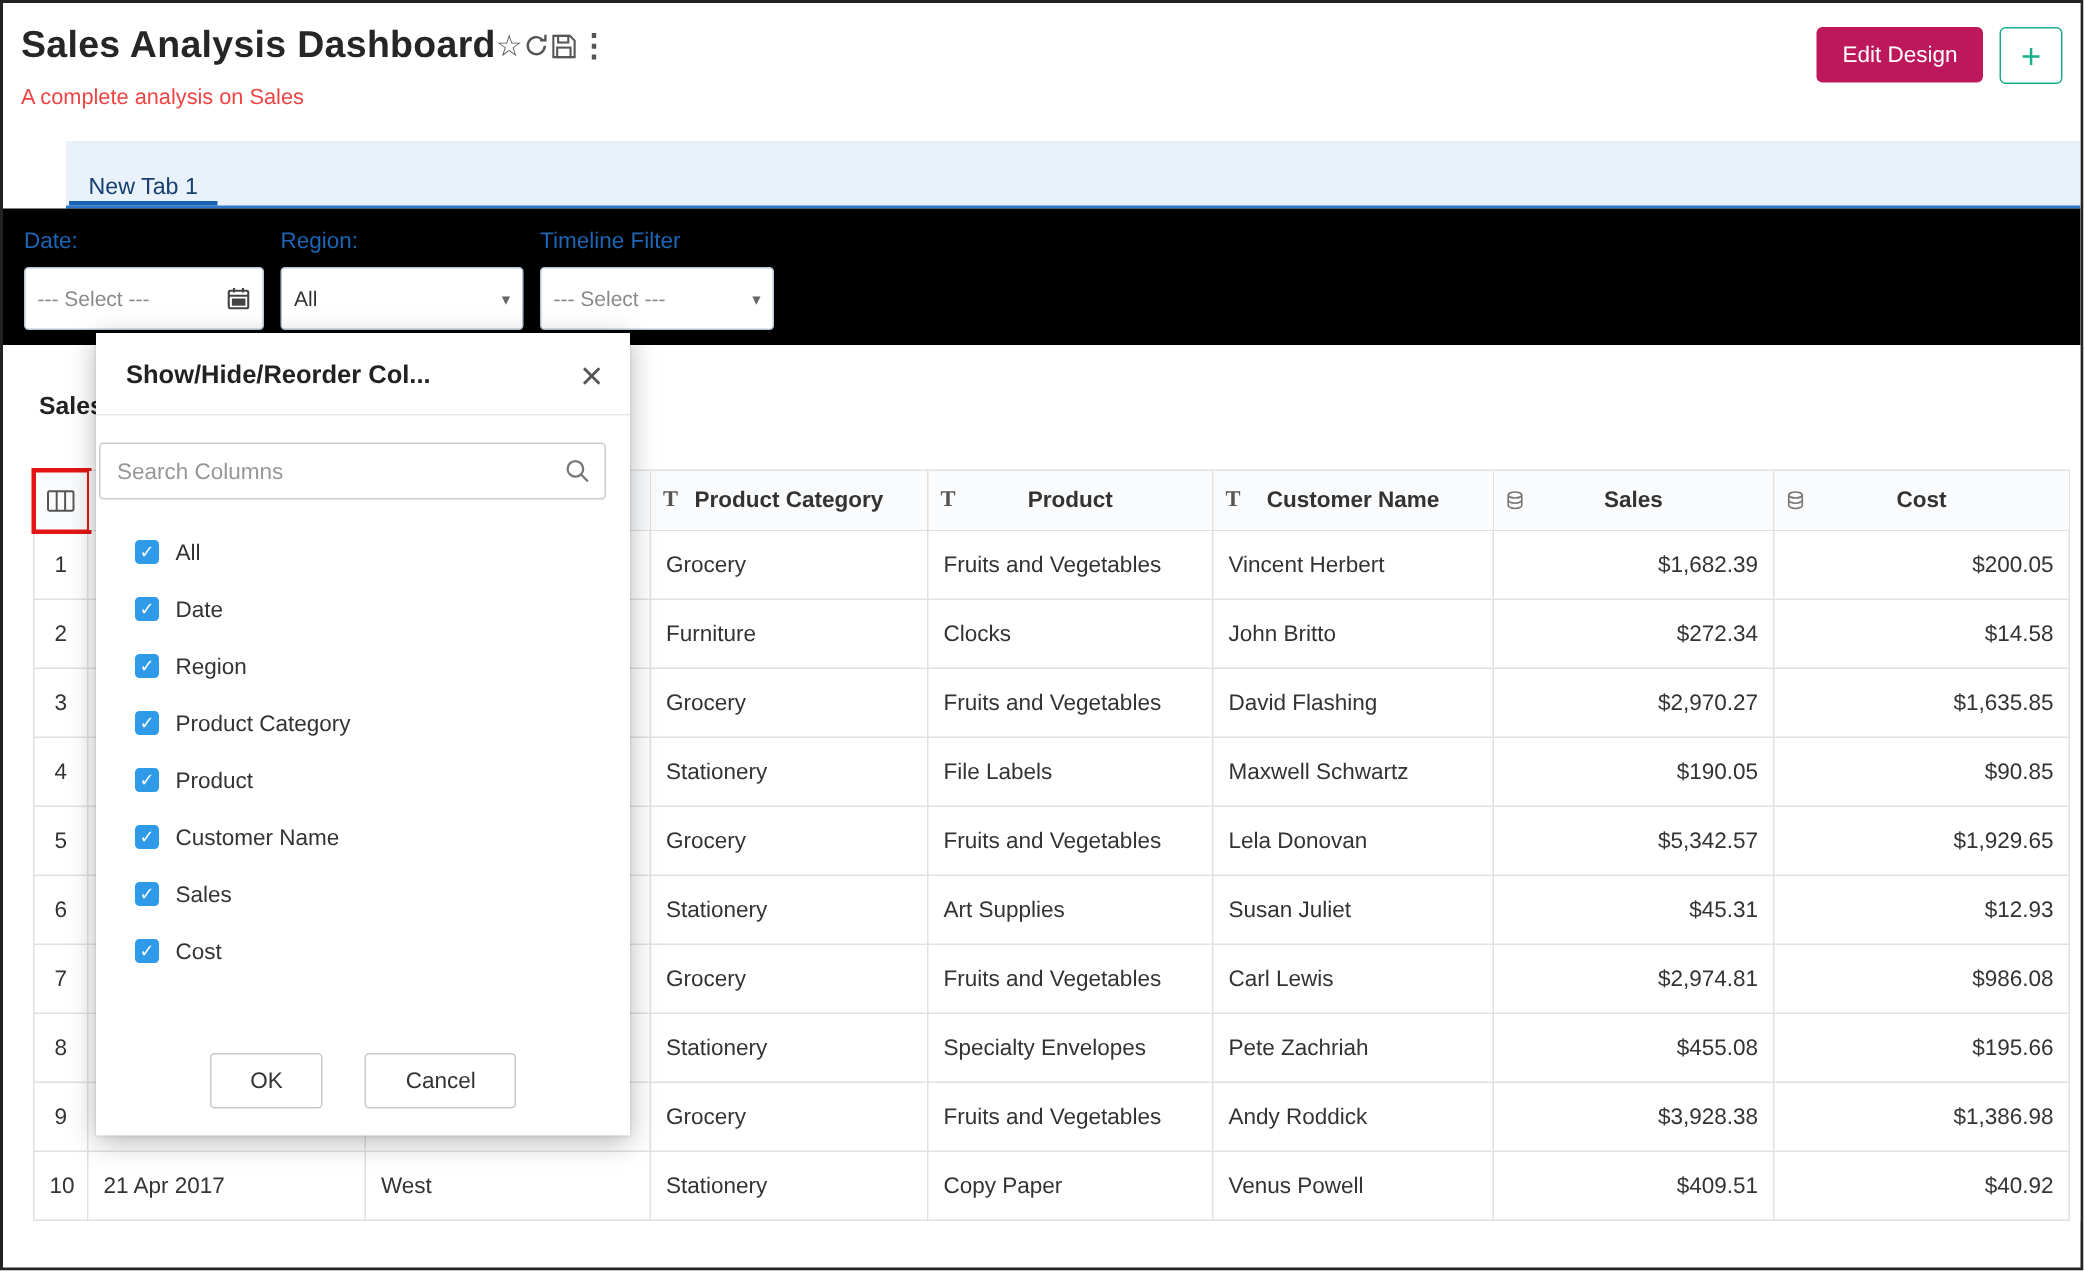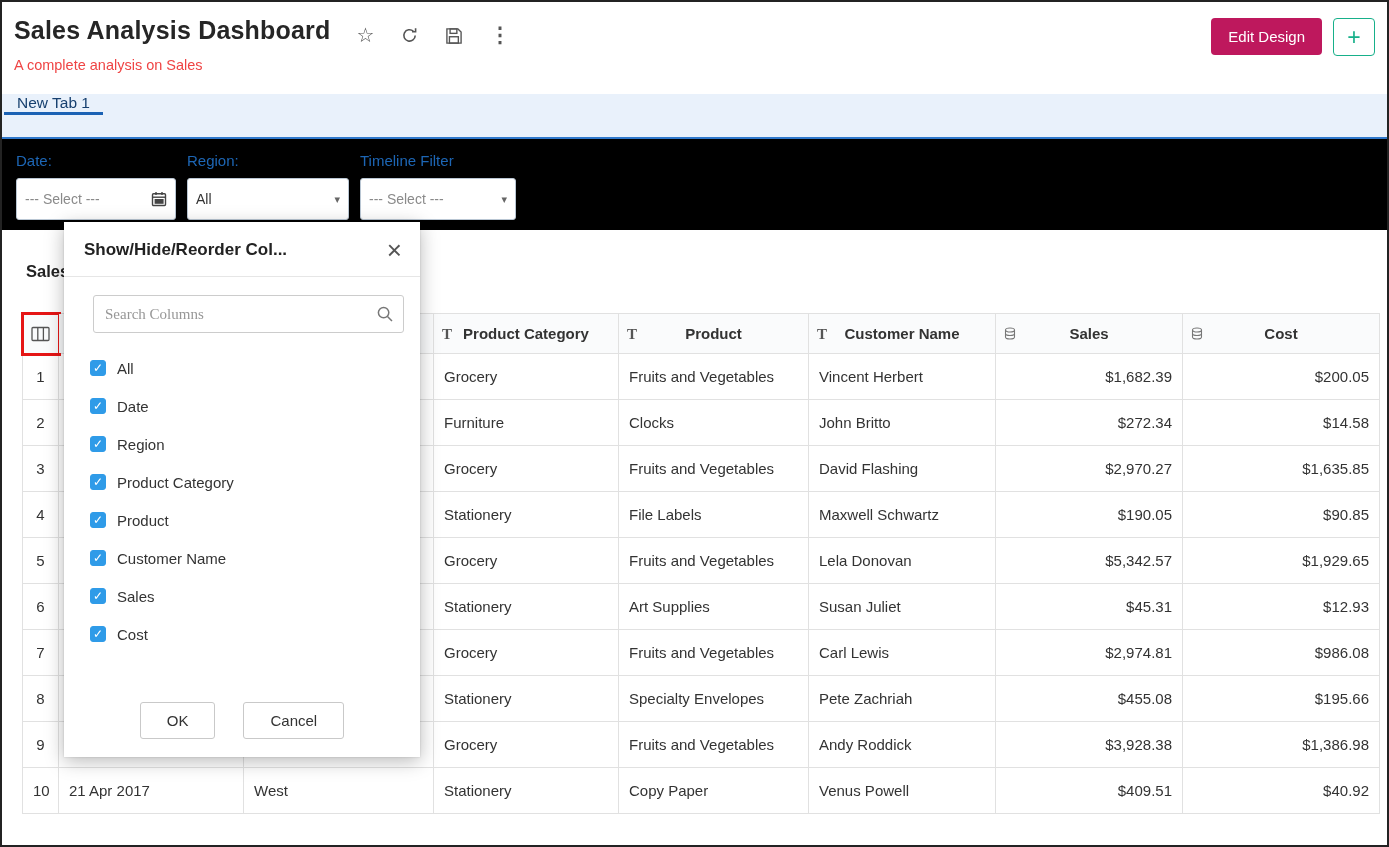--- a/index.html
+++ b/index.html
@@ -4,32 +4,32 @@
 <style>
   * { box-sizing: border-box; margin: 0; padding: 0; }
   body { margin: 0; font-family: "Liberation Sans", sans-serif; background: #fff; }
   .frame {
     position: relative; width: 1389px; height: 847px;
     border: 2px solid #232323; background: #fff; overflow: hidden;
   }
 
   
   .app-header { height: 92px; padding: 14px 12px 0 12px; display: flex; justify-content: space-between; background: #fff; }
-  .title-row { display: flex; align-items: flex-end; gap: 26px; }
+  .title-row { display: flex; align-items: center; }
   .page-title { font-size: 25px; font-weight: 700; color: #262626; letter-spacing: .2px; }
   .hicon { color: #555; font-size: 20px; line-height: 1; cursor: pointer; display: inline-flex; align-items: center; }
   .hicon svg { display: block; }
   .kebab { font-size: 21px; font-weight: 700; }
   .subtitle { margin-top: 12px; font-size: 14.5px; color: #ef4444; }
   .header-actions { display: flex; gap: 11px; align-items: flex-start; padding-top: 2px; }
   .btn-green { background: #be185d; color: #fff; border: none; border-radius: 4px; padding: 10px 17px; font-size: 15px; font-family: inherit; cursor: pointer; }
   .btn-plus { background: #fff; color: #17b08a; border: 1px solid #17b08a; border-radius: 4px; width: 42px; height: 38px; font-size: 23px; line-height: 1; font-family: inherit; cursor: pointer; }
 
   
-  .tab-strip { height: 45px; background: #e9f1fb; border-bottom: 2px solid #2f78cb; display: flex; align-items: flex-start; padding-left: 2px; }
+  .tab-strip { height: 45px; background: #e9f1fb; border-bottom: 2px solid #2f78cb; display: flex; align-items: flex-end; padding-left: 2px; margin-left: 42px; }
   .tab { padding: 0 13px; display: flex; align-items: center; font-size: 15.5px; color: #17406f; border-bottom: 3px solid #1b62b4; cursor: pointer; }
 
   
   .filter-bar { height: 91px; background: #000000; padding: 13px 0 0 14px; display: flex; gap: 11px; }
   .filter-group .f-label { font-size: 15px; color: #1d66b5; margin-bottom: 9px; }
   .f-control { height: 42px; background: #fff; border: 1px solid #b9c6d3; border-radius: 3px; display: flex; align-items: center; padding: 0 8px; font-size: 14px; cursor: pointer; }
   .f-control .f-value { flex: 1; white-space: nowrap; overflow: hidden; }
   .val-placeholder { color: #8a8a8a; }
   .val-selected { color: #333; }
   .w-date { width: 160px; } .w-region { width: 162px; } .w-timeline { width: 156px; }
@@ -50,21 +50,21 @@
   td.c-date, td.c-region, td.c-cat, td.c-prod, td.c-cust { text-align: left; padding-left: 12px; }
   td.c-prod { padding-right: 46px; }
   td.c-sales, td.c-cost { text-align: right; padding-right: 14px; }
 
   
   .dialog { position: absolute; left: 62px; top: 220px; width: 356px; min-height: 535px; background: #fff; z-index: 30;
             box-shadow: 0 4px 18px rgba(0,0,0,.28), 0 0 2px rgba(0,0,0,.15); display: flex; flex-direction: column; }
   .dialog-header { padding: 15px 18px 13px 20px; border-bottom: 1px solid #e6e6e6; display: flex; justify-content: space-between; align-items: center; }
   .dialog-title { font-size: 17px; font-weight: 700; color: #222; }
   .dialog-close { font-size: 26px; color: #555; line-height: 1; cursor: pointer; font-weight: 400; }
-  .dialog-search { margin: 18px 16px 6px 29px; position: relative; font-family: Liberation Serif, serif; }
+  .dialog-search { margin: 18px 16px 6px 2px; position: relative; }
   .dialog-search input { width: 100%; height: 38px; border: 1px solid #ccc; border-radius: 3px; padding: 0 36px 0 11px; font-size: 15px; font-family: inherit; color: #333; }
   .dialog-search input::placeholder { color: #979797; }
   .search-ic { position: absolute; right: 10px; top: 10px; }
   .chk-list { margin: 10px 16px 0 26px; }
   .chk-item { display: flex; align-items: center; gap: 11px; height: 38px; cursor: pointer; }
   .chk { width: 16px; height: 16px; border-radius: 3px; background: #2f9be8; border: 1px solid #2f9be8; color: #fff; font-size: 12px; line-height: 15px; text-align: center; flex: 0 0 16px; }
   .chk-label { font-size: 15px; color: #333; }
   .dialog-footer { margin-top: auto; padding: 20px 0 18px 0; display: flex; justify-content: center; gap: 28px; }
   .dlg-btn { background: #fff; border: 1px solid #c9c9c9; border-radius: 3px; padding: 9px 26px; font-size: 15px; color: #333; font-family: inherit; cursor: pointer; }
 </style>

